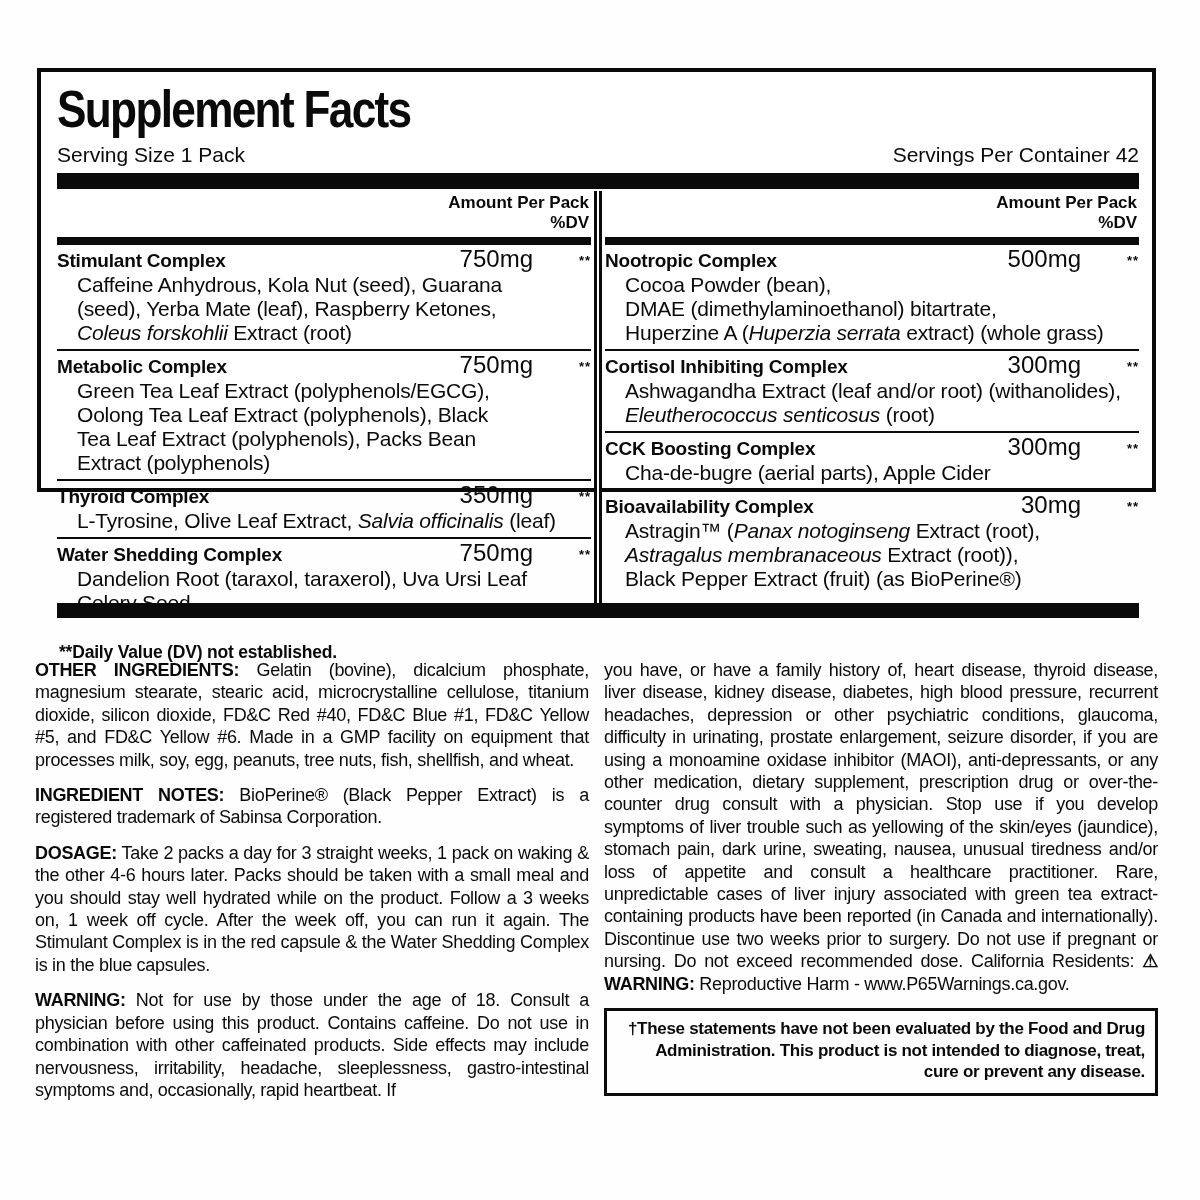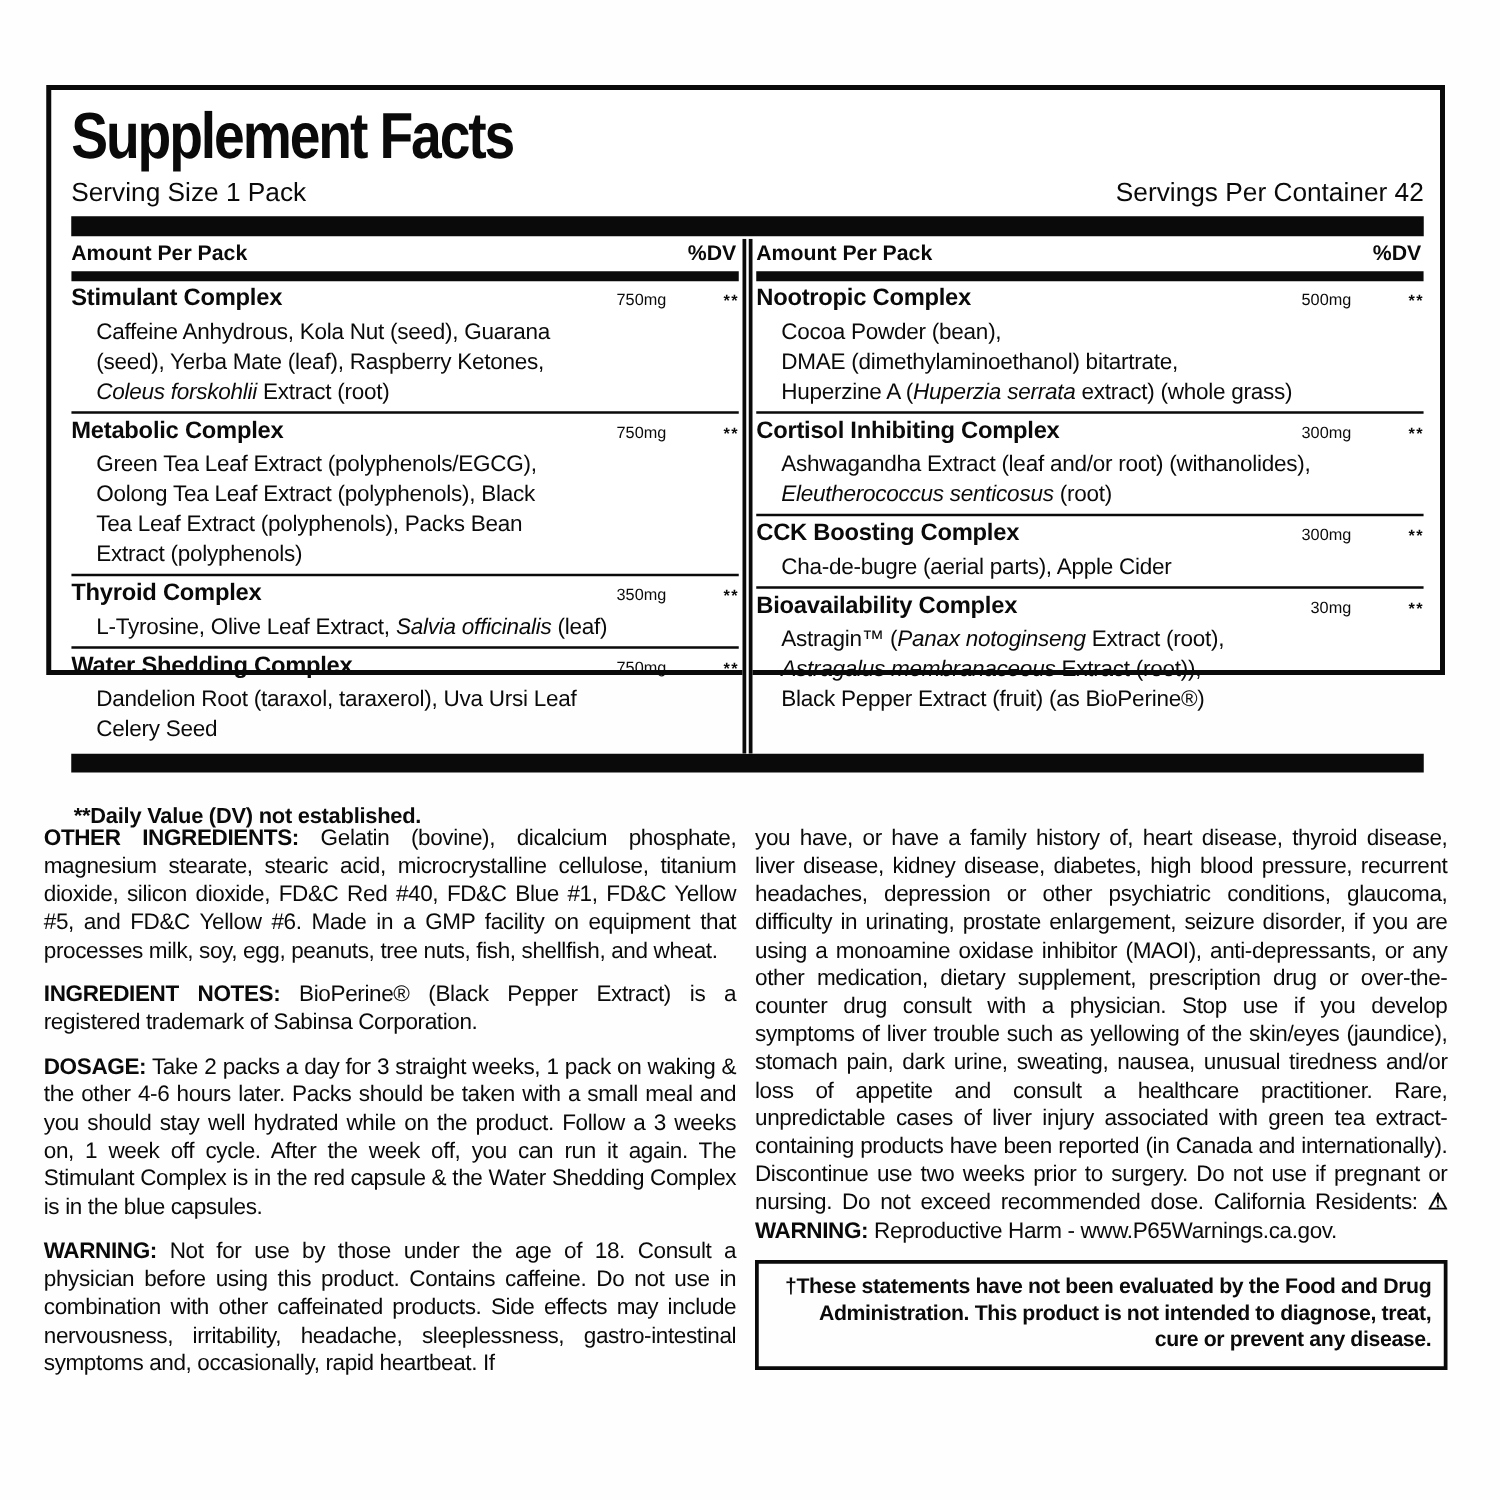--- a/index.html
+++ b/index.html
@@ -7,21 +7,21 @@
     width: 1200px; height: 1200px;
     background: #fefefe;
     color: #0a0a0a;
     font-family: "Liberation Sans", sans-serif;
     overflow: hidden;
     position: relative;
   }
   .panel {
     position: absolute;
     left: 37px; top: 68px;
-    width: 1119px; height: 472px;
+    width: 1119px; height: 424px;
     border: 4px solid #0a0a0a;
     background: #fff;
     padding: 6px 13px 0 16px;
   }
   .sf-title {
     margin-top: 4px;
     font-size: 52px;
     line-height: 54px;
     font-weight: bold;
     letter-spacing: -2px;
@@ -39,29 +39,30 @@
   .divider {
     width: 8px; margin: 0 3px;
     border-left: 3px solid #0a0a0a;
     border-right: 3px solid #0a0a0a;
     background: #fff;
   }
   .col-head {
     display: flex; justify-content: space-between; align-items: flex-end;
     font-weight: bold; font-size: 17px; line-height: 20px;
     padding: 2px 2px 4px 0;
+    flex-direction: column;
   }
   .midbar { height: 8px; background: #0a0a0a; }
   .srow { padding: 2px 0 4px; }
   .srow + .srow { border-top: 2.5px solid #0a0a0a; }
   .rhead { display: flex; align-items: baseline; font-size: 19px; line-height: 24px; }
   .rname { font-weight: bold; letter-spacing: -0.2px; white-space: nowrap; }
-  .ramt { margin-left: auto; font-size: 13px; }
+  .ramt { margin-left: auto; font-size: 24px; }
   .rdv { width: 58px; text-align: right; font-size: 13px; font-weight: bold; letter-spacing: 1px; align-self: flex-start; padding-top: 2px; }
-  .iline { font-size: 18px; line-height: 24px; padding-left: 20px; white-space: nowrap; letter-spacing: -0.2px; }
+  .iline { font-size: 21px; line-height: 24px; padding-left: 20px; white-space: nowrap; letter-spacing: -0.2px; }
   .botbar { height: 15px; background: #0a0a0a; }
   .footnote { font-size: 17.5px; font-weight: bold; padding: 24px 0 0 2px; letter-spacing: -0.2px; }
   .info {
     position: absolute;
     left: 35px; top: 659px;
     width: 1123px;
     display: flex; gap: 15px;
   }
   .icol { flex: 1; min-width: 0; }
   .ipara {

